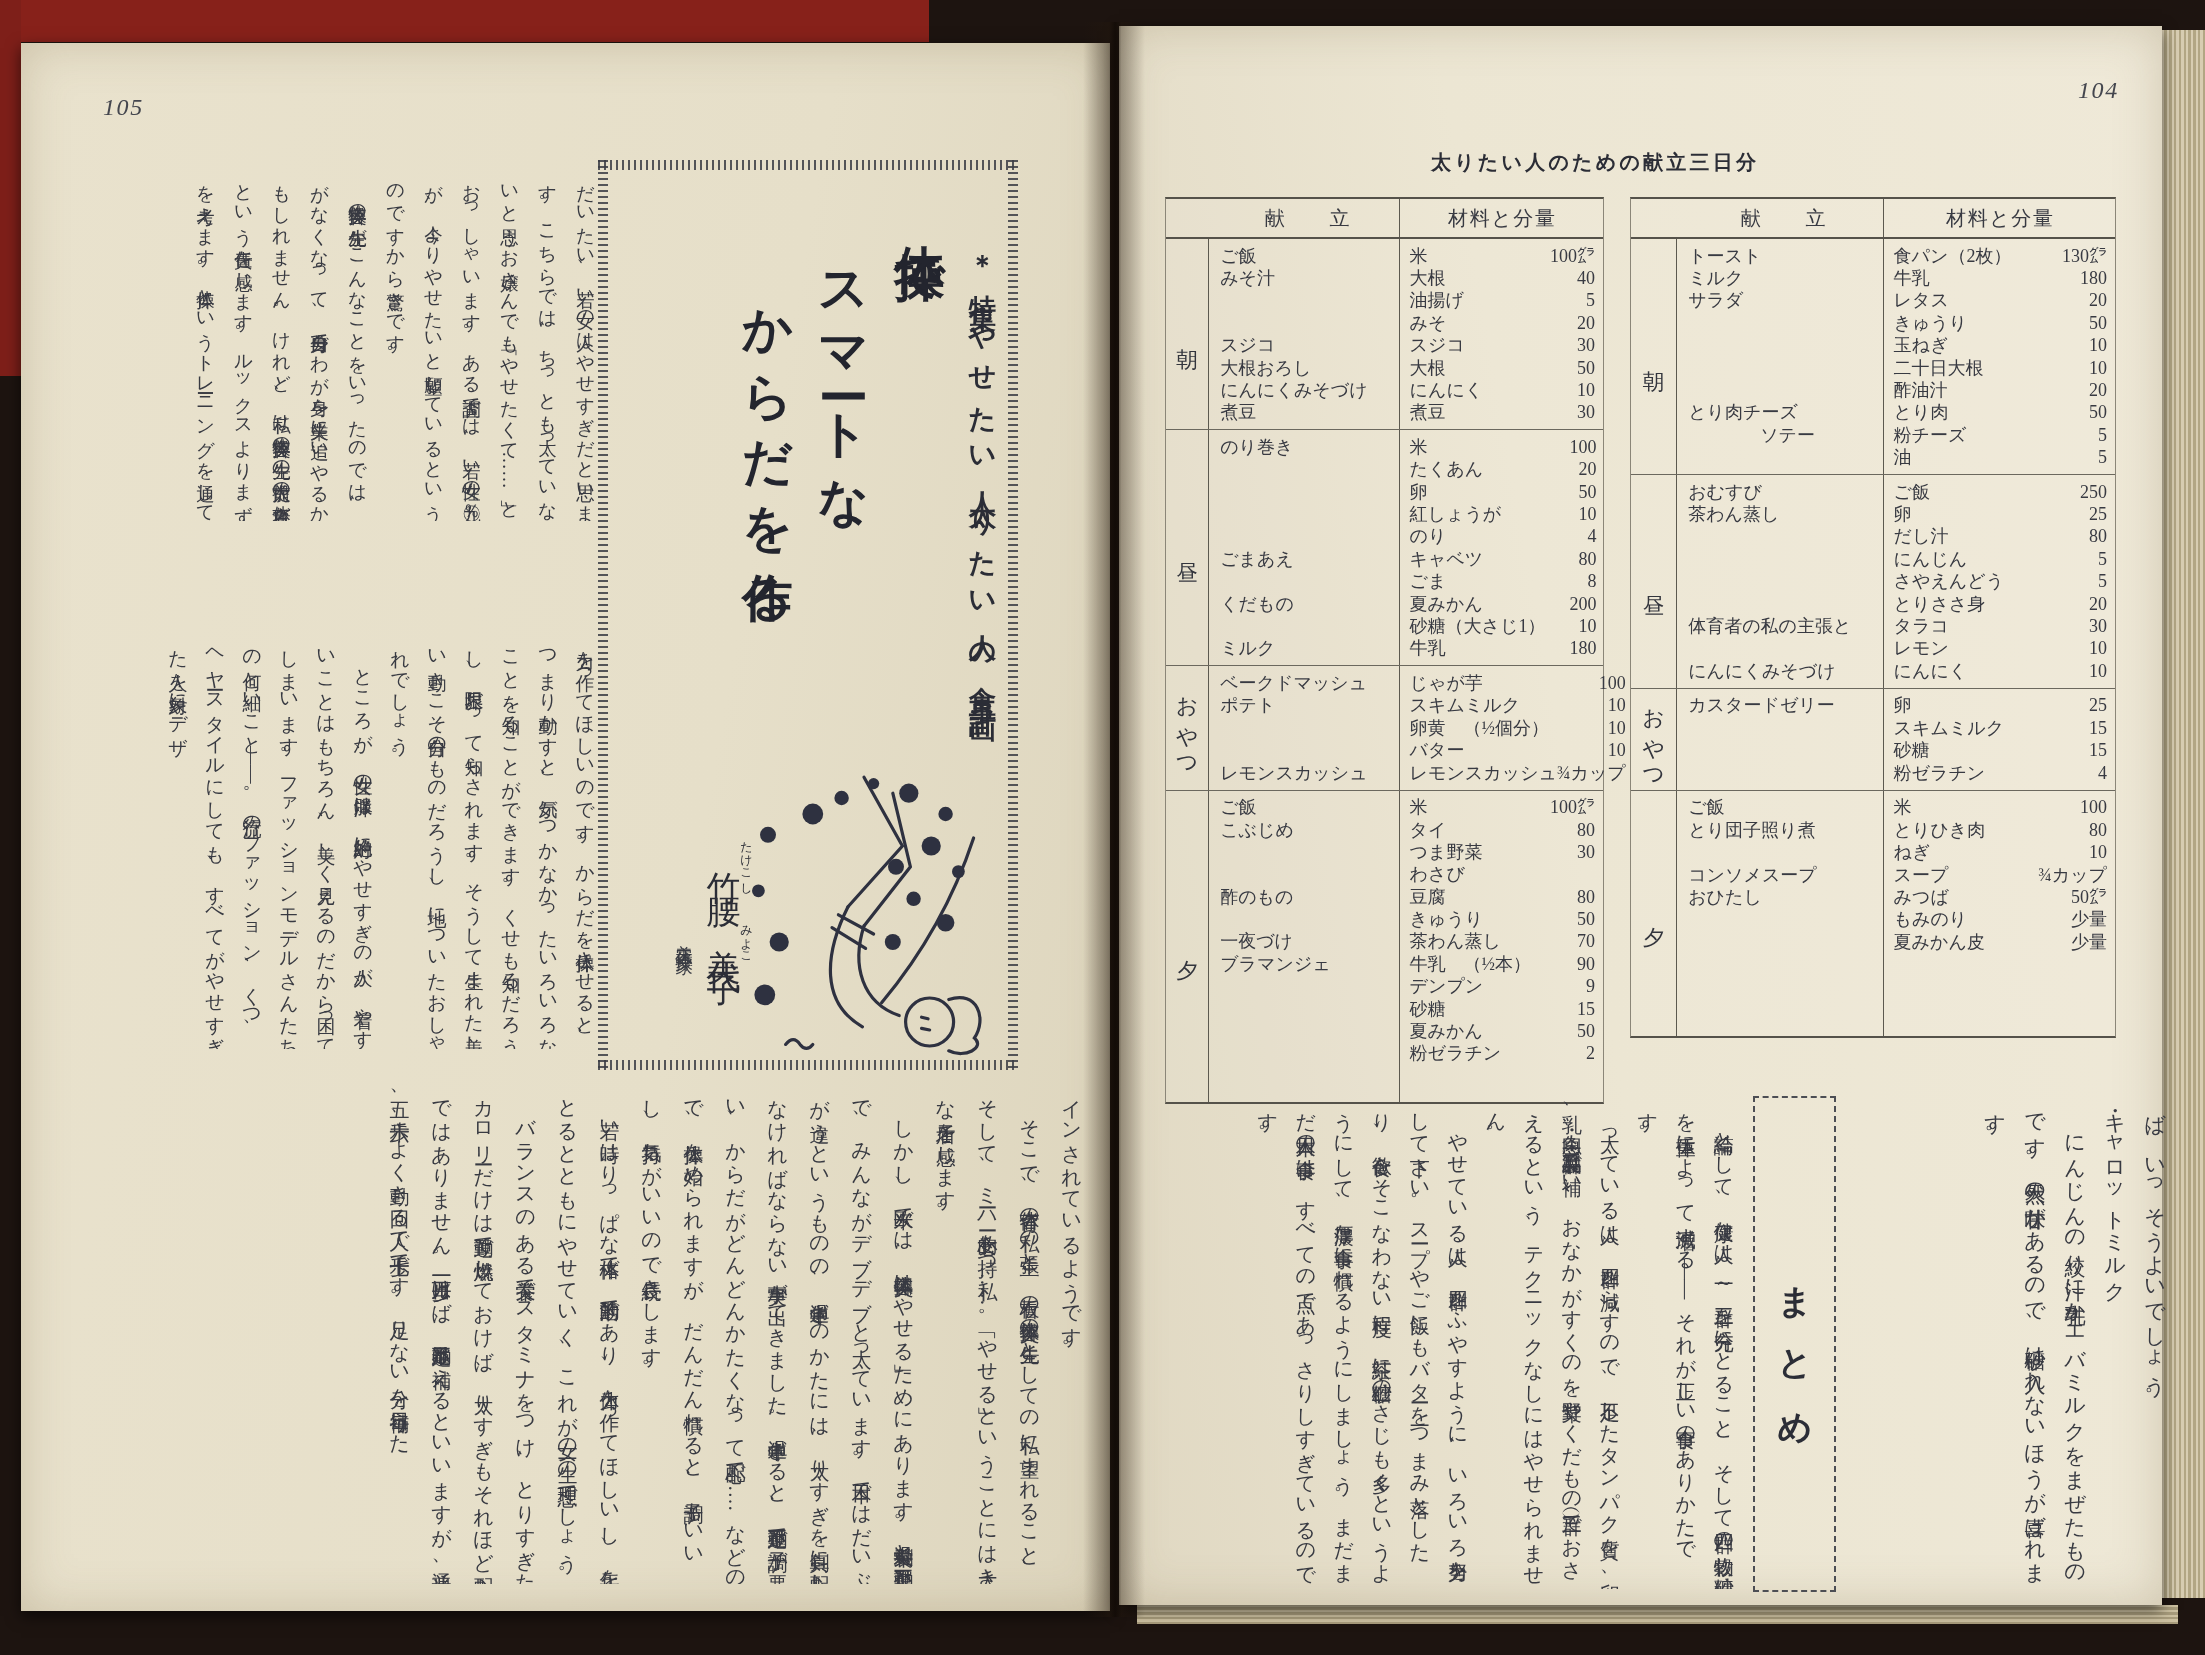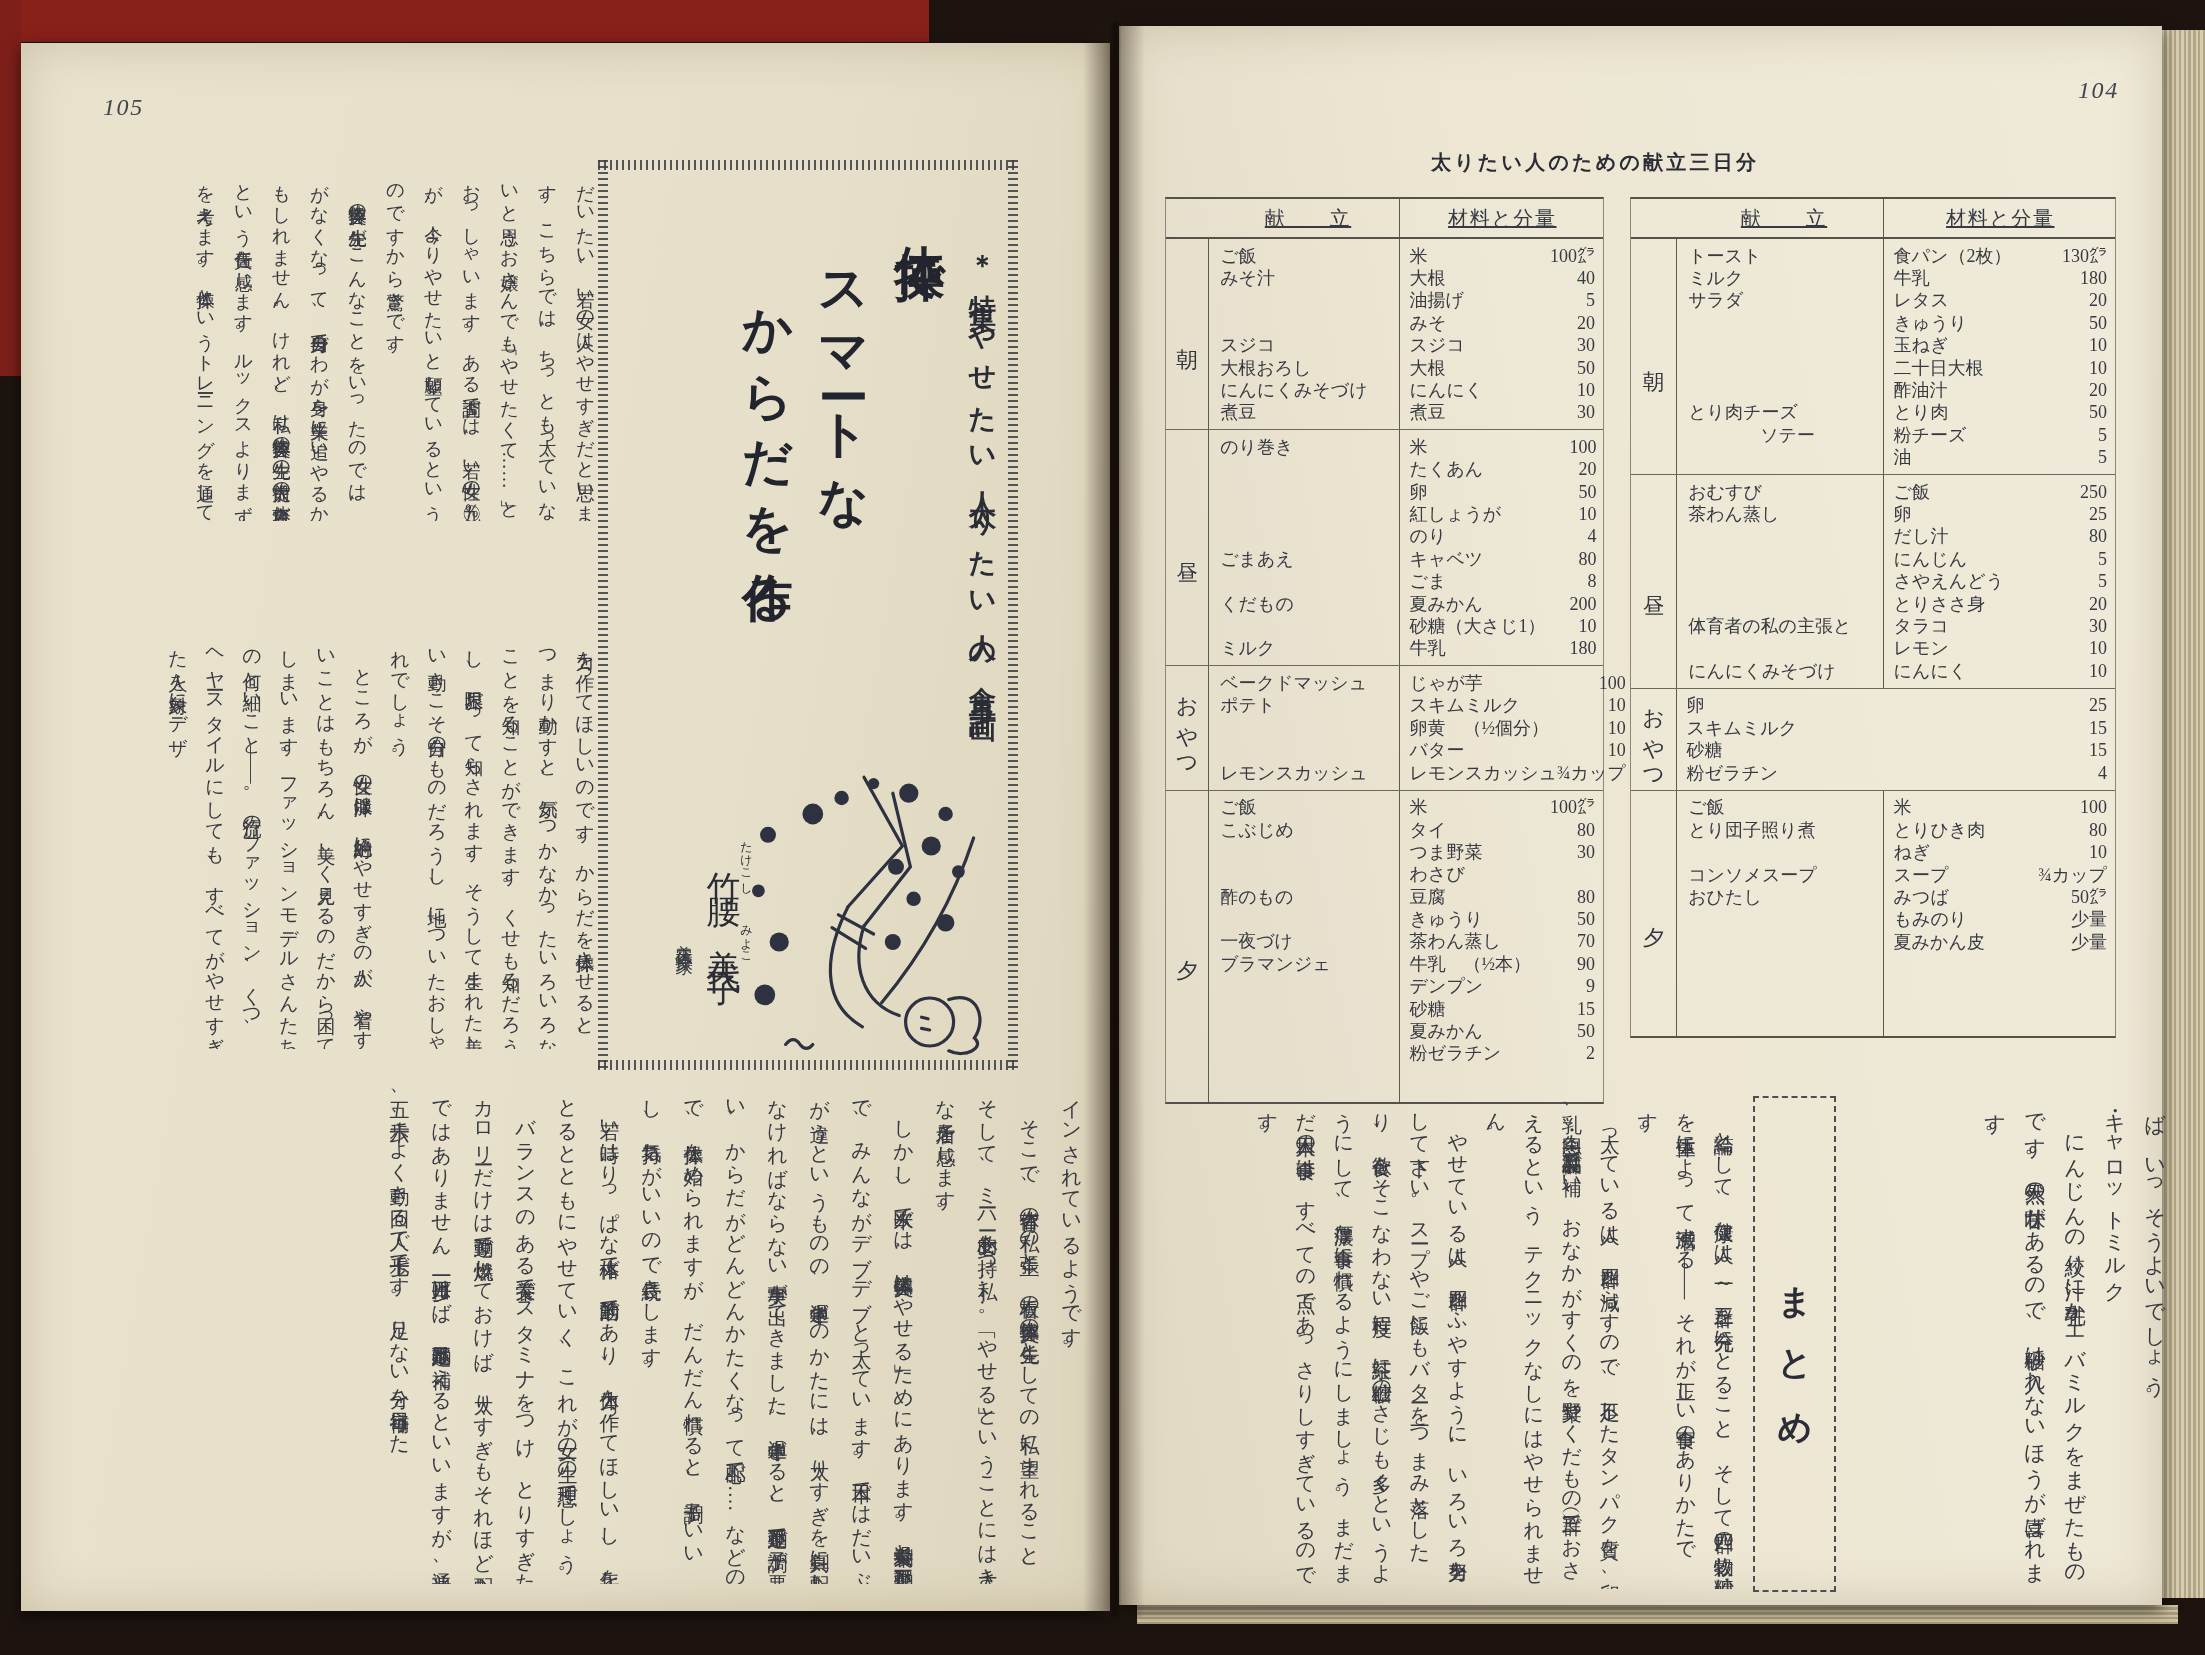--- a/index.html
+++ b/index.html
@@ -48,21 +48,21 @@
   #illustration{position:absolute;left:146px;top:609px;}
   
   #table-title{position:absolute;left:1432px;top:149px;font-size:20px;font-weight:bold;color:#2b2d36;letter-spacing:3.2px;}
   .menu-table{position:absolute;top:197px;background:rgba(255,255,255,.06);
     border-top:2.4px solid #55524a;border-bottom:2.4px solid #55524a;
     border-left:1.2px solid #8b8678;border-right:1.2px solid #8b8678;color:#383a42;}
   #table-day1{left:1166px;width:437px;}
   #table-day2{left:1630px;width:484px;}
   .t-row{display:flex;}
   .t-head{height:38px;border-bottom:2px solid #55524a;align-items:center;font-size:20px;}
-  .t-head .c-menu,.t-head .c-ing{display:flex;align-items:center;justify-content:center;height:100%;letter-spacing:1.6px;text-decoration:underline;}
+  .t-head .c-menu,.t-head .c-ing{display:flex;align-items:center;justify-content:center;height:100%;letter-spacing:1.6px;}
   .c-meal{flex:0 0 42px;border-right:1.3px solid #5c594f;display:flex;align-items:center;justify-content:center;}
   .c-menu{flex:0 0 191px;border-right:1.3px solid #5c594f;padding:5.6px 3.2px 5.6px 11.2px;box-sizing:border-box;}
   .c-ing{flex:1 1 auto;padding:5.6px 8px 5.6px 9.6px;box-sizing:border-box;}
   #table-day2 .c-meal{flex-basis:45px;}
   #table-day2 .c-menu{flex-basis:207px;}
   .t-section + .t-section{border-top:1.2px solid #6b685e;}
   .meal-label{writing-mode:vertical-rl;font-size:21.6px;letter-spacing:6.4px;color:#33353d;}
   .m-row,.i-row{height:22.4px;line-height:22.4px;font-size:18px;white-space:pre;}
   .i-row{display:flex;justify-content:space-between;}
   .i-qty{min-width:51px;text-align:right;}
@@ -330,20 +330,26 @@
           <div class="i-row"><span class="i-name">とりささ身</span><span class="i-qty">20</span></div>
           <div class="i-row"><span class="i-name">タラコ</span><span class="i-qty">30</span></div>
           <div class="i-row"><span class="i-name">レモン</span><span class="i-qty">10</span></div>
           <div class="i-row"><span class="i-name">にんにく</span><span class="i-qty">10</span></div>
         </div>
       </div>
       <div class="t-row t-section sec2">
         <div class="c-meal">
           <span class="meal-label">おやつ</span>
         </div>
+        <div class="c-menu">
+          <div class="m-row">カスタードゼリー</div>
+          <div class="m-row">&nbsp;</div>
+          <div class="m-row">&nbsp;</div>
+          <div class="m-row">&nbsp;</div>
+        </div>
         <div class="c-ing">
           <div class="i-row"><span class="i-name">卵</span><span class="i-qty">25</span></div>
           <div class="i-row"><span class="i-name">スキムミルク</span><span class="i-qty">15</span></div>
           <div class="i-row"><span class="i-name">砂糖</span><span class="i-qty">15</span></div>
           <div class="i-row"><span class="i-name">粉ゼラチン</span><span class="i-qty">4</span></div>
         </div>
       </div>
       <div class="t-row t-section sec3">
         <div class="c-meal">
           <span class="meal-label">夕</span>

